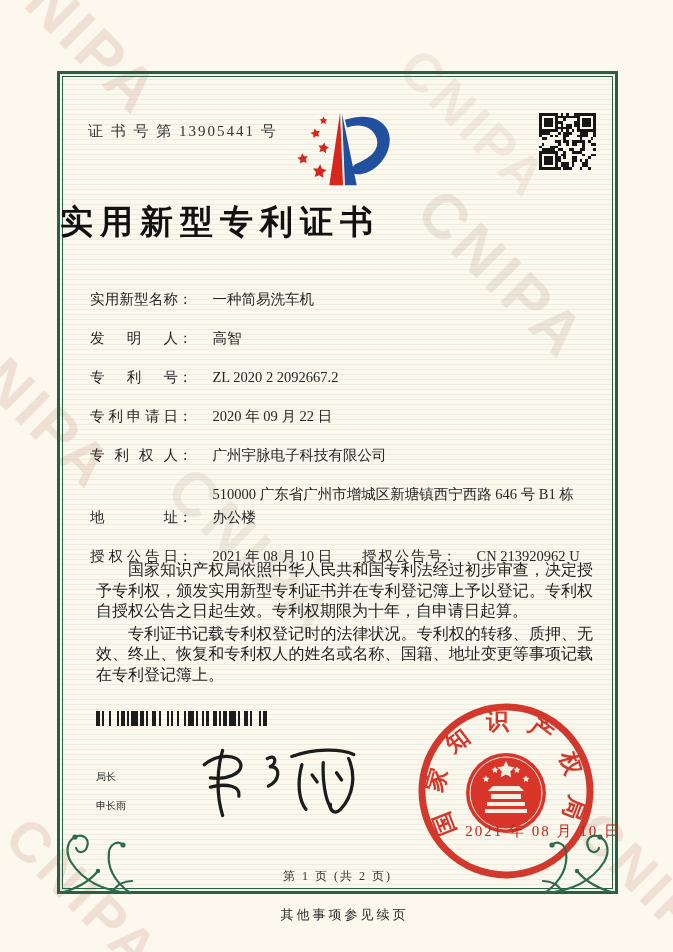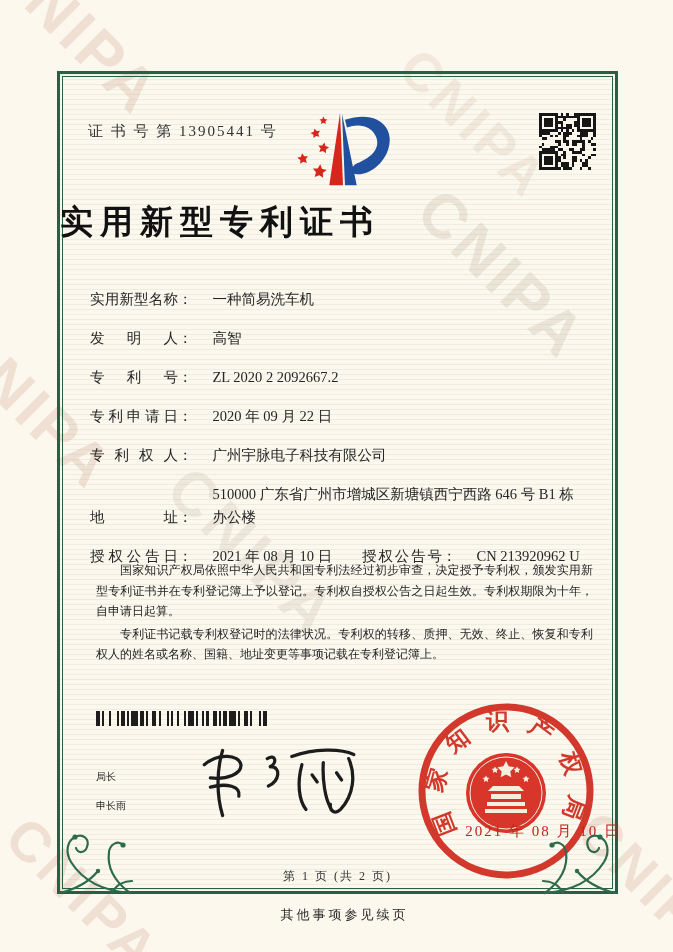--- a/index.html
+++ b/index.html
@@ -42,21 +42,21 @@
   .frow{margin-bottom:16px;line-height:23px;display:flex;align-items:flex-end;}
   .lb{
     display:inline-block;width:88px;flex:0 0 88px;
     text-align:justify;text-align-last:justify;text-justify:inter-ideograph;
   }
   .colon{flex:0 0 auto;}
   .val{margin-left:20px;flex:1 1 auto;}
   .grant-right{position:absolute;left:272px;display:flex;}
   .grant-right .lb{width:80px;flex-basis:80px;}
   
-  .paras{position:absolute;left:36px;right:22px;top:486px;font-size:12px;line-height:20.5px;color:#1f1f1f;}
+  .paras{position:absolute;left:36px;right:22px;top:486px;font-size:16px;line-height:20.5px;color:#1f1f1f;}
   .paras p{margin:0 0 2px 0;text-indent:2em;text-align:justify;}
   
   .barcode{position:absolute;left:36px;top:637px;width:173px;height:15px;}
   .signer{position:absolute;left:36px;top:688px;font-size:10px;line-height:29px;color:#222;}
   .signature{position:absolute;left:128px;top:668px;width:178px;height:84px;z-index:4;}
   .seal{position:absolute;left:355px;top:626px;width:182px;height:182px;z-index:3;opacity:0.93;}
   .seal-date{
     position:absolute;left:378px;top:748px;width:210px;text-align:center;z-index:4;
     color:#c3241a;font-size:15px;letter-spacing:2px;
   }

